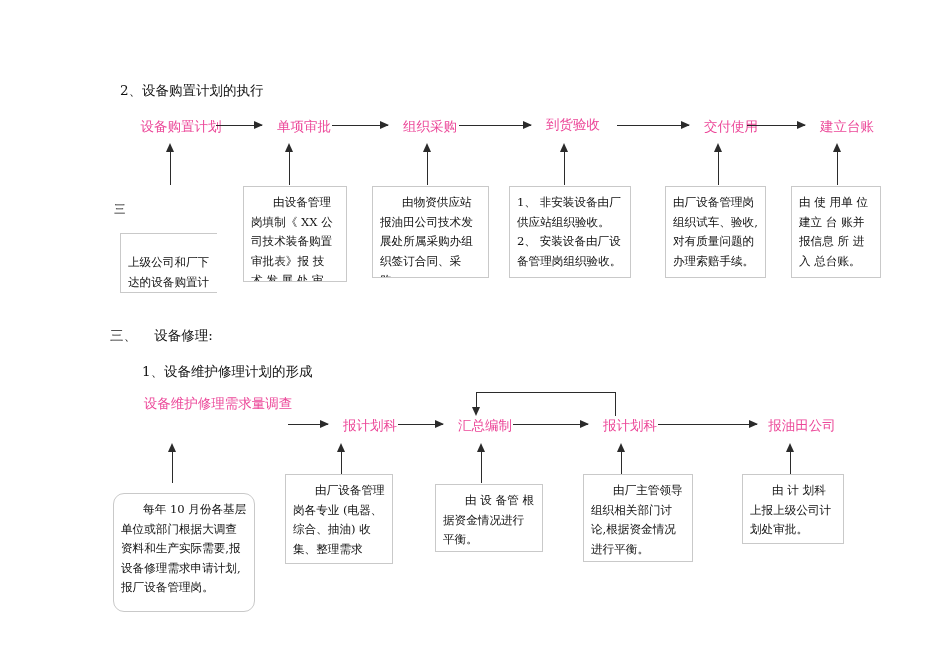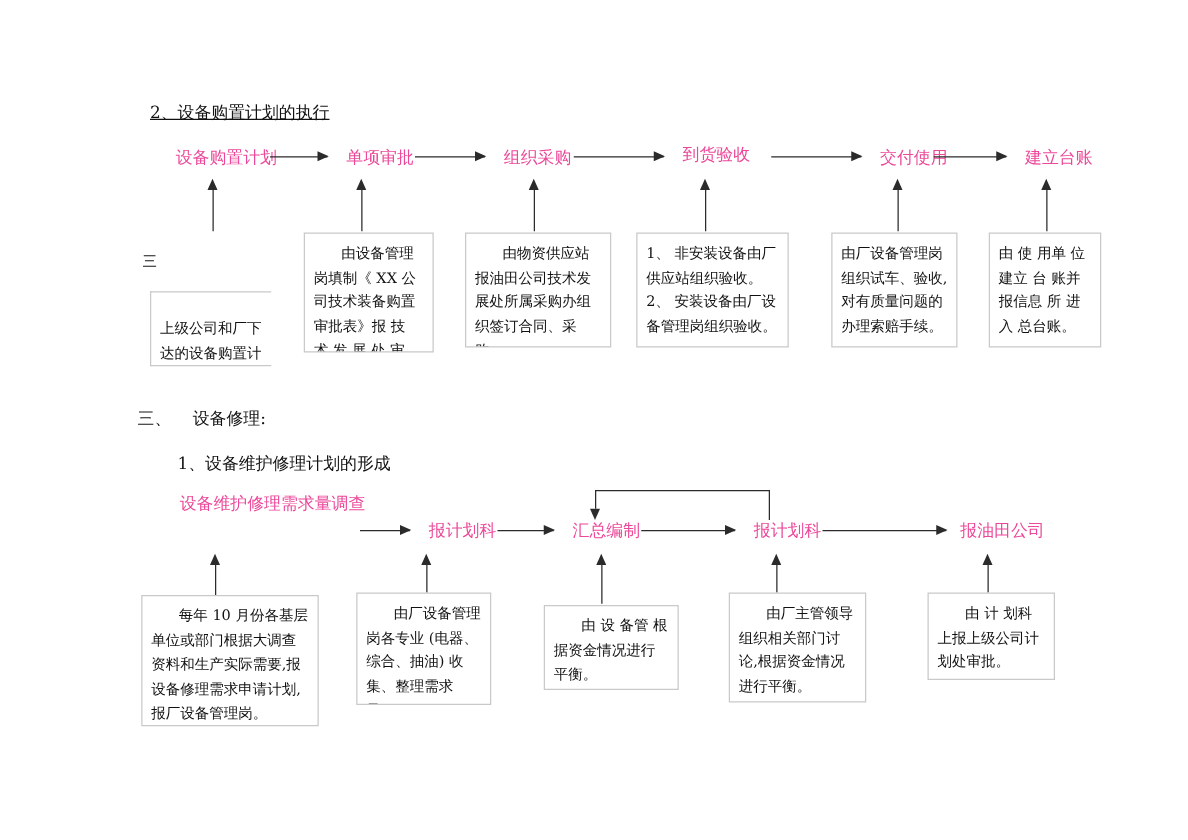--- a/index.html
+++ b/index.html
@@ -22,21 +22,21 @@
   }
 
   
   .heading {
     position: absolute;
     font-size: 13.5px;
     line-height: 1.3;
     white-space: pre;
     color: #111;
   }
-  #h-sec2      { left: 120px; top: 82px; text-decoration: underline; }
+  #h-sec2      { left: 120px; top: 82px; }
   #h-sec3      { left: 110px; top: 327px; }
   #h-sec3-1    { left: 142px; top: 363px; }
   .node-label {
     position: absolute;
     font-size: 13.5px;
     line-height: 22px;
     white-space: nowrap;
     color: #ec4899;
     text-align: center;
   }
@@ -271,21 +271,21 @@
     </div>
   <div class="varrow" style="left:617px; top:443px; height:40px;">
       <div class="line"></div>
       <div class="head"></div>
     </div>
   <div class="varrow" style="left:786px; top:443px; height:40px;">
       <div class="line"></div>
       <div class="head"></div>
     </div>
 
-  <div class="note indent" style="left:113px; top:476px; width:142px; height:105px;">每年  10 月份各基层单位或部门根据大调查资料和生产实际需要,报设备修理需求申请计划, 报厂设备管理岗。</div>
+  <div class="note indent" style="left:113px; top:493px; width:142px; height:119px;border-radius:11px;">每年  10 月份各基层单位或部门根据大调查资料和生产实际需要,报设备修理需求申请计划, 报厂设备管理岗。</div>
 
   <div class="note indent" style="left:285px; top:474px; width:108px; height:90px;">由厂设备管理岗各专业 (电器、综合、抽油) 收集、整理需求量。</div>
 
   <div class="note indent" style="left:435px; top:484px; width:108px; height:68px;">由 设 备管  根据资金情况进行平衡。</div>
 
   <div class="note indent" style="left:583px; top:474px; width:110px; height:88px;">由厂主管领导组织相关部门讨论,根据资金情况进行平衡。</div>
 
   <div class="note indent" style="left:742px; top:474px; width:102px; height:70px;">由 计 划科  上报上级公司计划处审批。</div>
 
 </div>

